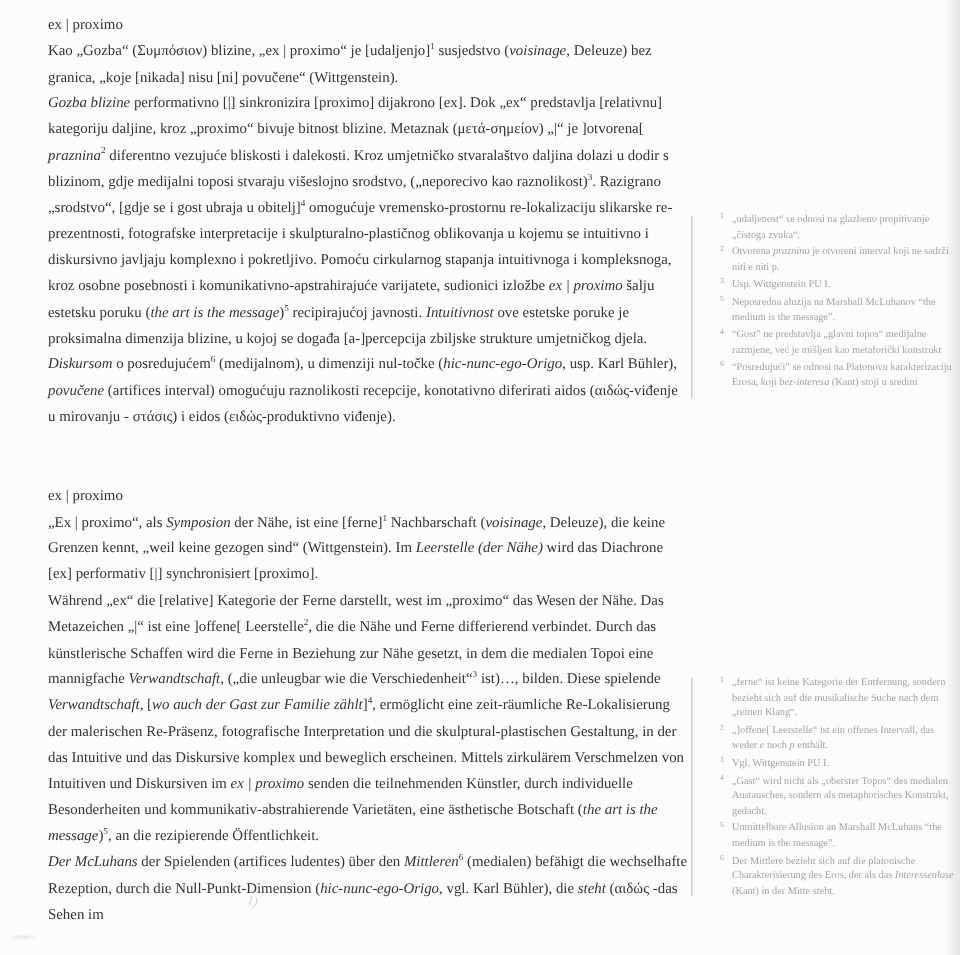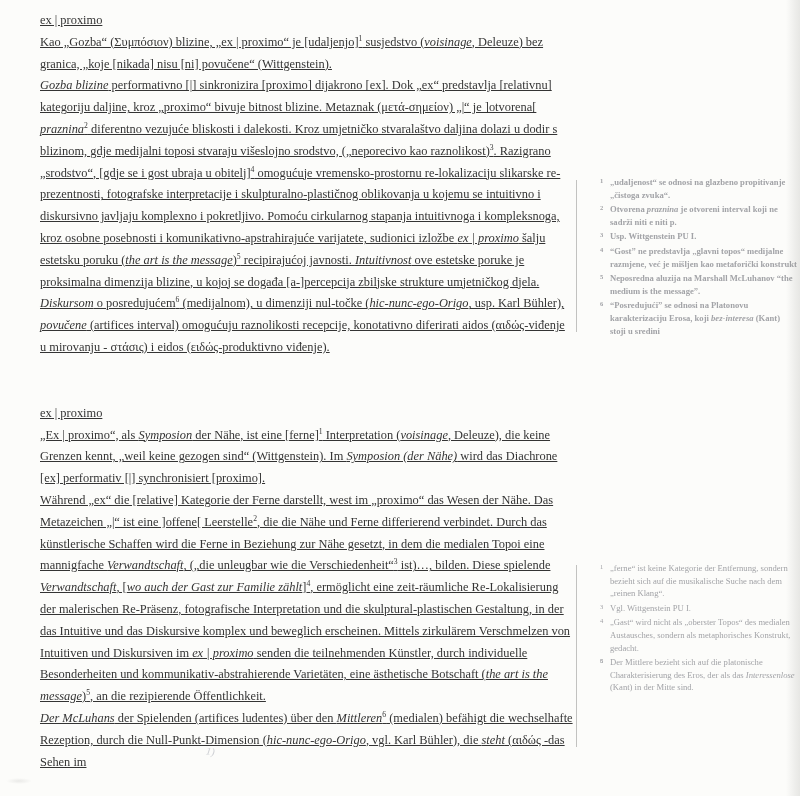--- a/index.html
+++ b/index.html
@@ -21,42 +21,42 @@
   .text-col {
     position: absolute;
     left: 40px;
     top: 10px;
     width: 534px;
     color: #343434;
     font-size: 12.4px;
     line-height: 21.8px;
     text-align: left;
   }
-  .text-col p { margin: 0; text-decoration: underline; }
+  .text-col p { margin: 0; }
   .text-col p.title { margin-bottom: 0; }
   .text-col p.title-de { margin-top: 44px; }
   .text-col sup { font-size: 0.62em; line-height: 0; }
   .text-col i { font-style: italic; }
   .rule {
     position: absolute;
     left: 576px;
     width: 1px;
     background: #c2c2c0;
   }
   .rule-1 { top: 180px; height: 152px; }
   .rule-2 { top: 565px; height: 182px; }
   .notes {
     position: absolute;
     left: 599px;
     width: 198px;
     color: #a2a3a7;
     font-size: 8.6px;
     line-height: 12.6px;
   }
-  .notes-hr { top: 176px; font-weight: bold; }
+  .notes-hr { top: 176px; }
   .notes-de { top: 562px; }
   .note { position: relative; padding-left: 11px; margin-bottom: 2px; }
   .note .nnum {
     position: absolute;
     left: 1px; top: 0;
     font-size: 6.5px;
     line-height: 10px;
   }
   .note i { font-style: italic; }
   .pencil-mark {
@@ -82,43 +82,44 @@
 
 <div class="page">
 
   <section class="text-col">
     <p class="title">ex | proximo</p>
     <p class="body"><span>Kao „Gozba“ (Συμπόσιον) blizine, „ex | proximo“ je [udaljenjo]</span><sup>1</sup><span> susjedstvo (</span><i>voisinage</i><span>, Deleuze) bez granica, „koje [nikada] nisu [ni] povučene“ (Wittgenstein).</span></p>
     <p class="body"><i>Gozba blizine</i><span> performativno [|] sinkronizira [proximo] dijakrono [ex]. Dok „ex“ predstavlja [relativnu] kategoriju daljine, kroz „proximo“ bivuje bitnost blizine. Metaznak (μετά-σημείον) „|“ je ]otvorena[ </span><i>praznina</i><sup>2</sup><span> diferentno vezujuće bliskosti i dalekosti. Kroz umjetničko stvaralaštvo daljina dolazi u dodir s blizinom, gdje medijalni toposi stvaraju višeslojno srodstvo, („neporecivo kao raznolikost)</span><sup>3</sup><span>. Razigrano „srodstvo“, [gdje se i gost ubraja u obitelj]</span><sup>4</sup><span> omogućuje vremensko-prostornu re-lokalizaciju slikarske re-prezentnosti, fotografske interpretacije i skulpturalno-plastičnog oblikovanja u kojemu se intuitivno i diskursivno javljaju komplexno i pokretljivo. Pomoću cirkularnog stapanja intuitivnoga i kompleksnoga, kroz osobne posebnosti i komunikativno-apstrahirajuće varijatete, sudionici izložbe </span><i>ex | proximo</i><span> šalju estetsku poruku (</span><i>the art is the message</i><span>)</span><sup>5</sup><span> recipirajućoj javnosti. </span><i>Intuitivnost</i><span> ove estetske poruke je proksimalna dimenzija blizine, u kojoj se događa [a-]percepcija zbiljske strukture umjetničkog djela.</span></p>
     <p class="body"><i>Diskursom</i><span> o posredujućem</span><sup>6</sup><span> (medijalnom), u dimenziji nul-točke (</span><i>hic-nunc-ego-Origo</i><span>, usp. Karl Bühler), </span><i>povučene</i><span> (artifices interval) omogućuju raznolikosti recepcije, konotativno diferirati aidos (αιδώς-viđenje u mirovanju - στάσις) i eidos (ειδώς-produktivno viđenje).</span></p>
 
     <p class="title title-de">ex | proximo</p>
-    <p class="body"><span>„Ex | proximo“, als </span><i>Symposion</i><span> der Nähe, ist eine [ferne]</span><sup>1</sup><span> Interpretation (</span><i>voisinage</i><span>, Deleuze), die keine Grenzen kennt, „weil keine gezogen sind“ (Wittgenstein). Im </span><i>Symposion (der Nähe)</i><span> wird das Diachrone [ex] performativ [|] synchronisiert [proximo].</span></p>
+    <p class="body"><span>„Ex | proximo“, als </span><i>Symposion</i><span> der Nähe, ist eine [ferne]</span><sup>1</sup><span> Nachbarschaft (</span><i>voisinage</i><span>, Deleuze), die keine Grenzen kennt, „weil keine gezogen sind“ (Wittgenstein). Im </span><i>Leerstelle (der Nähe)</i><span> wird das Diachrone [ex] performativ [|] synchronisiert [proximo].</span></p>
     <p class="body"><span>Während „ex“ die [relative] Kategorie der Ferne darstellt, west im „proximo“ das Wesen der Nähe. Das Metazeichen „|“ ist eine ]offene[ Leerstelle</span><sup>2</sup><span>, die die Nähe und Ferne differierend verbindet. Durch das künstlerische Schaffen wird die Ferne in Beziehung zur Nähe gesetzt, in dem die medialen Topoi eine mannigfache </span><i>Verwandtschaft</i><span>, („die unleugbar wie die Verschiedenheit“</span><sup>3</sup><span> ist)…, bilden. Diese spielende </span><i>Verwandtschaft</i><span>, [</span><i>wo auch der Gast zur Familie zählt</i><span>]</span><sup>4</sup><span>, ermöglicht eine zeit-räumliche Re-Lokalisierung der malerischen Re-Präsenz, fotografische Interpretation und die skulptural-plastischen Gestaltung, in der das Intuitive und das Diskursive komplex und beweglich erscheinen. Mittels zirkulärem Verschmelzen von Intuitiven und Diskursiven im </span><i>ex | proximo</i><span> senden die teilnehmenden Künstler, durch individuelle Besonderheiten und kommunikativ-abstrahierende Varietäten, eine ästhetische Botschaft (</span><i>the art is the message</i><span>)</span><sup>5</sup><span>, an die rezipierende Öffentlichkeit.</span></p>
     <p class="body"><i>Der McLuhans</i><span> der Spielenden (artifices ludentes) über den </span><i>Mittleren</i><sup>6</sup><span> (medialen) befähigt die wechselhafte Rezeption, durch die Null-Punkt-Dimension (</span><i>hic-nunc-ego-Origo</i><span>, vgl. Karl Bühler), die </span><i>steht</i><span> (αιδώς -das Sehen im </span></p>
 
   </section>
 
   <div class="rule rule-1"></div>
   <div class="rule rule-2"></div>
 
   <aside class="notes notes-hr">
     <div class="note"><sup class="nnum">1</sup><span class="ntext"><span>„udaljenost“ se odnosi na glazbeno propitivanje „čistoga zvuka“.</span></span></div>
     <div class="note"><sup class="nnum">2</sup><span class="ntext"><span>Otvorena </span><i>praznina</i><span> je otvoreni interval koji ne sadrži niti e niti p.</span></span></div>
     <div class="note"><sup class="nnum">3</sup><span class="ntext"><span>Usp. Wittgenstein PU I.</span></span></div>
+    <div class="note"><sup class="nnum">5</sup><span class="ntext"><span>Neposredna aluzija na Marshall McLuhanov “the medium is the message”.</span></span></div>
     <div class="note"><sup class="nnum">4</sup><span class="ntext"><span>“Gost” ne predstavlja „glavni topos“ medijalne razmjene, već je mišljen kao metaforički konstrukt</span></span></div>
-    <div class="note"><sup class="nnum">5</sup><span class="ntext"><span>Neposredna aluzija na Marshall McLuhanov “the medium is the message”.</span></span></div>
     <div class="note"><sup class="nnum">6</sup><span class="ntext"><span>“Posredujući” se odnosi na Platonovu karakterizaciju Erosa, koji </span><i>bez-interesa</i><span> (Kant) stoji u sredini</span></span></div>
   </aside>
 
   <aside class="notes notes-de">
     <div class="note"><sup class="nnum">1</sup><span class="ntext"><span>„ferne“ ist keine Kategorie der Entfernung, sondern bezieht sich auf die musikalische Suche nach dem „reinen Klang“.</span></span></div>
+    <div class="note"><sup class="nnum">2</sup><span class="ntext"><span>„]offene[ Leerstelle“ ist ein offenes Intervall, das weder </span><i>e</i><span> noch </span><i>p</i><span> enthält.</span></span></div>
     <div class="note"><sup class="nnum">3</sup><span class="ntext"><span>Vgl. Wittgenstein PU I.</span></span></div>
     <div class="note"><sup class="nnum">4</sup><span class="ntext"><span>„Gast“ wird nicht als „oberster Topos“ des medialen Austausches, sondern als metaphorisches Konstrukt, gedacht.</span></span></div>
-    <div class="note"><sup class="nnum">5</sup></div>
-    <div class="note"><sup class="nnum">6</sup><span class="ntext"><span>Der Mittlere bezieht sich auf die platonische Charakterisierung des Eros, der als das </span><i>Interessenlose</i><span> (Kant) in der Mitte sind.</span></span></div>
+    <div class="note"><sup class="nnum">5</sup><span class="ntext"><span>Unmittelbare Allusion an Marshall McLuhans “the medium is the message”.</span></span></div>
+    <div class="note"><sup class="nnum">6</sup><span class="ntext"><span>Der Mittlere bezieht sich auf die platonische Charakterisierung des Eros, der als das </span><i>Interessenlose</i><span> (Kant) in der Mitte steht.</span></span></div>
   </aside>
 
   <div class="pencil-mark">1)</div>
   <div class="scan-smudge"></div>
   <div class="edge-shadow"></div>
 
 </div>
 
 </body></html>

